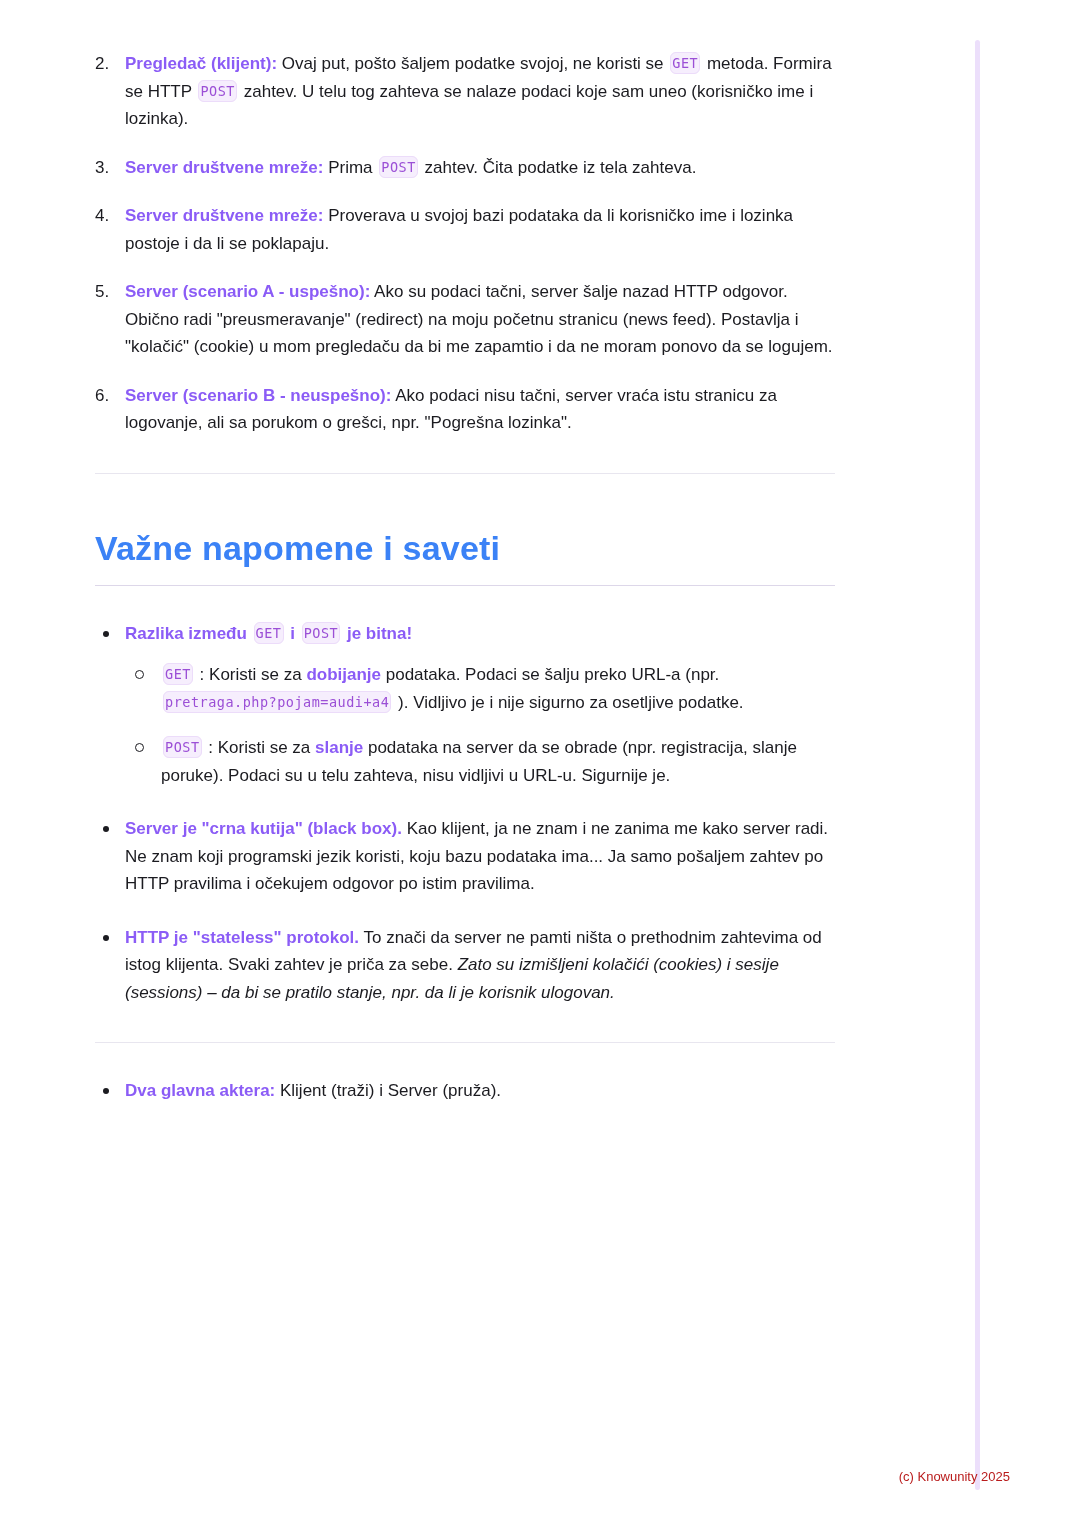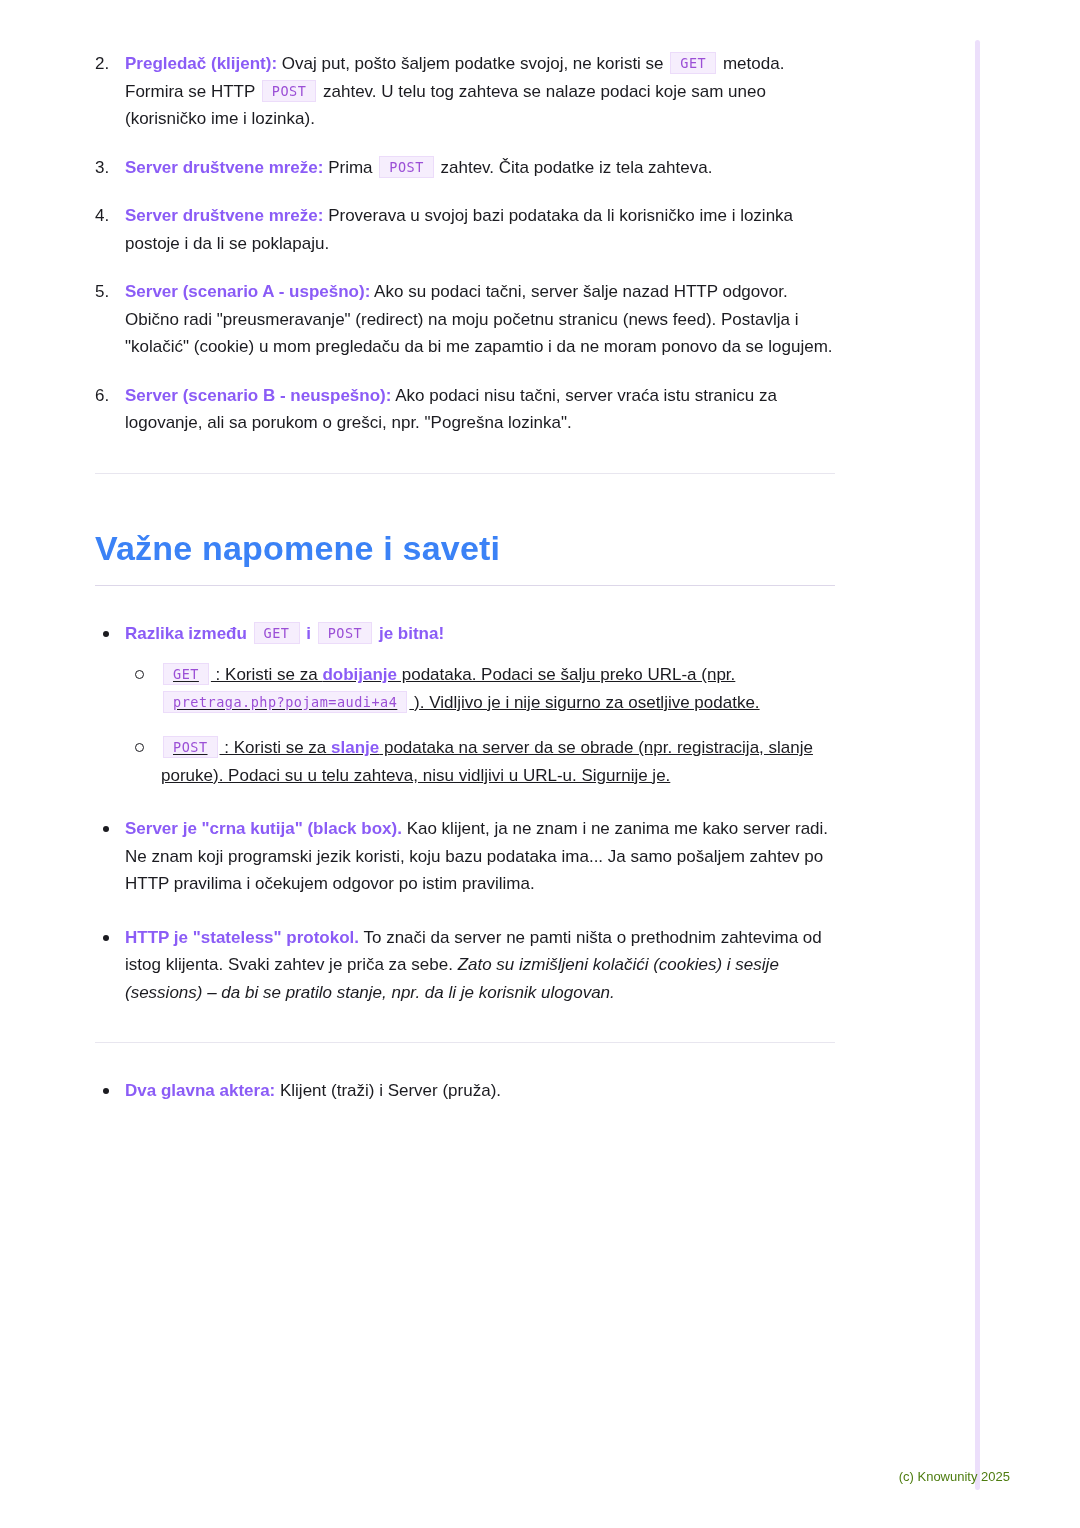--- a/index.html
+++ b/index.html
@@ -79,21 +79,20 @@
   }
   ul.sub-bullets {
     list-style: none;
     margin: 14px 0 0 0;
     padding: 0;
   }
   ul.sub-bullets > li {
     position: relative;
     padding-left: 36px;
     margin-bottom: 18px;
-    text-decoration: underline;
   }
   ul.sub-bullets > li::before {
     content: "";
     position: absolute;
     left: 10px;
     top: 9px;
     width: 7px;
     height: 7px;
     border-radius: 50%;
     background: transparent;
@@ -101,43 +100,43 @@
   }
   
   strong { font-weight: 700; color: #8b5cf6; }
   em { font-style: italic; }
   code.pill {
     font-family: "DejaVu Sans Mono", monospace;
     font-size: 13.5px;
     color: #9b4fd6;
     background: #f6eefd;
     border: 1px solid #ecdcfa;
-    border-radius: 0;
-    padding: 2px 9px;
+    border-radius: 6px;
+    padding: 2px 1px;
     margin: 0 2px;
     white-space: nowrap;
     letter-spacing: 0.5px;
     vertical-align: 1px;
   }
   
   .edge-bar {
     position: absolute;
     left: 975px;
     top: 40px;
     width: 5px;
     height: 1450px;
     border-radius: 3px;
     background: #ecdffb;
   }
   .footer {
     position: absolute;
     right: 70px;
     bottom: 44px;
     font-size: 13px;
-    color: #4d7c0f;
+    color: #b91c1c;
   }
 </style>
 </head>
 <body>
 
 <div class="page">
 
   <div class="content">
 
     <ol class="steps">

